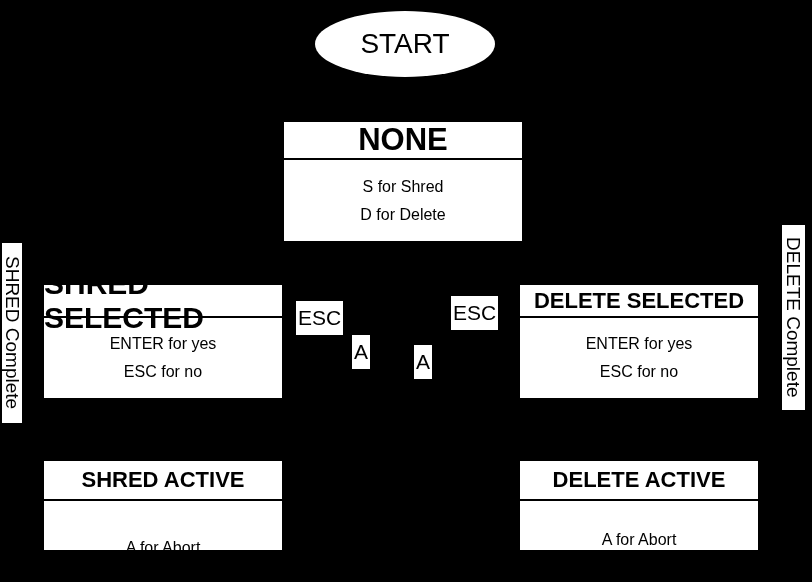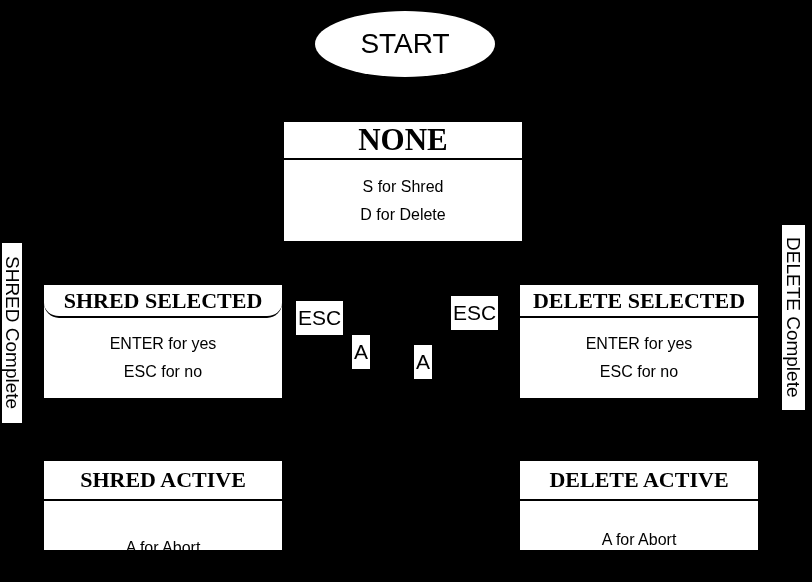--- a/index.html
+++ b/index.html
@@ -25,21 +25,20 @@
     position: absolute;
     background: var(--fill, #ffffff);
     display: flex;
     flex-direction: column;
   }
   .state-title {
     display: flex; align-items: center; justify-content: center;
     font-weight: bold;
     border-bottom: 2px solid var(--div, #000000);
     box-sizing: border-box;
-    font-family: Liberation Serif, serif;
   }
   .state-body {
     flex: 1;
     display: flex; flex-direction: column;
     align-items: center; justify-content: center;
     font-size: 16px;
     line-height: 28px;
   }
   .chip {
     position: absolute;
@@ -70,21 +69,21 @@
 
   <div class="state" style="left:284px; top:122px; width:238px; height:119px;">
     <div class="state-title" style="height:38px; font-size:31px;">NONE</div>
     <div class="state-body">
       <div>S for Shred</div>
       <div>D for Delete</div>
     </div>
   </div>
 
   <div class="state" style="left:44px; top:285px; width:238px; height:113px;">
-    <div class="state-title" style="height:33px; font-size:22px;border-radius:15px;">SHRED SELECTED</div>
+    <div class="state-title" style="height:33px; font-size:30px;">SHRED SELECTED</div>
     <div class="state-body">
       <div>ENTER for yes</div>
       <div>ESC for no</div>
     </div>
   </div>
 
   <div class="state" style="left:520px; top:285px; width:238px; height:113px;">
     <div class="state-title" style="height:33px; font-size:22px;">DELETE SELECTED</div>
     <div class="state-body">
       <div>ENTER for yes</div>

